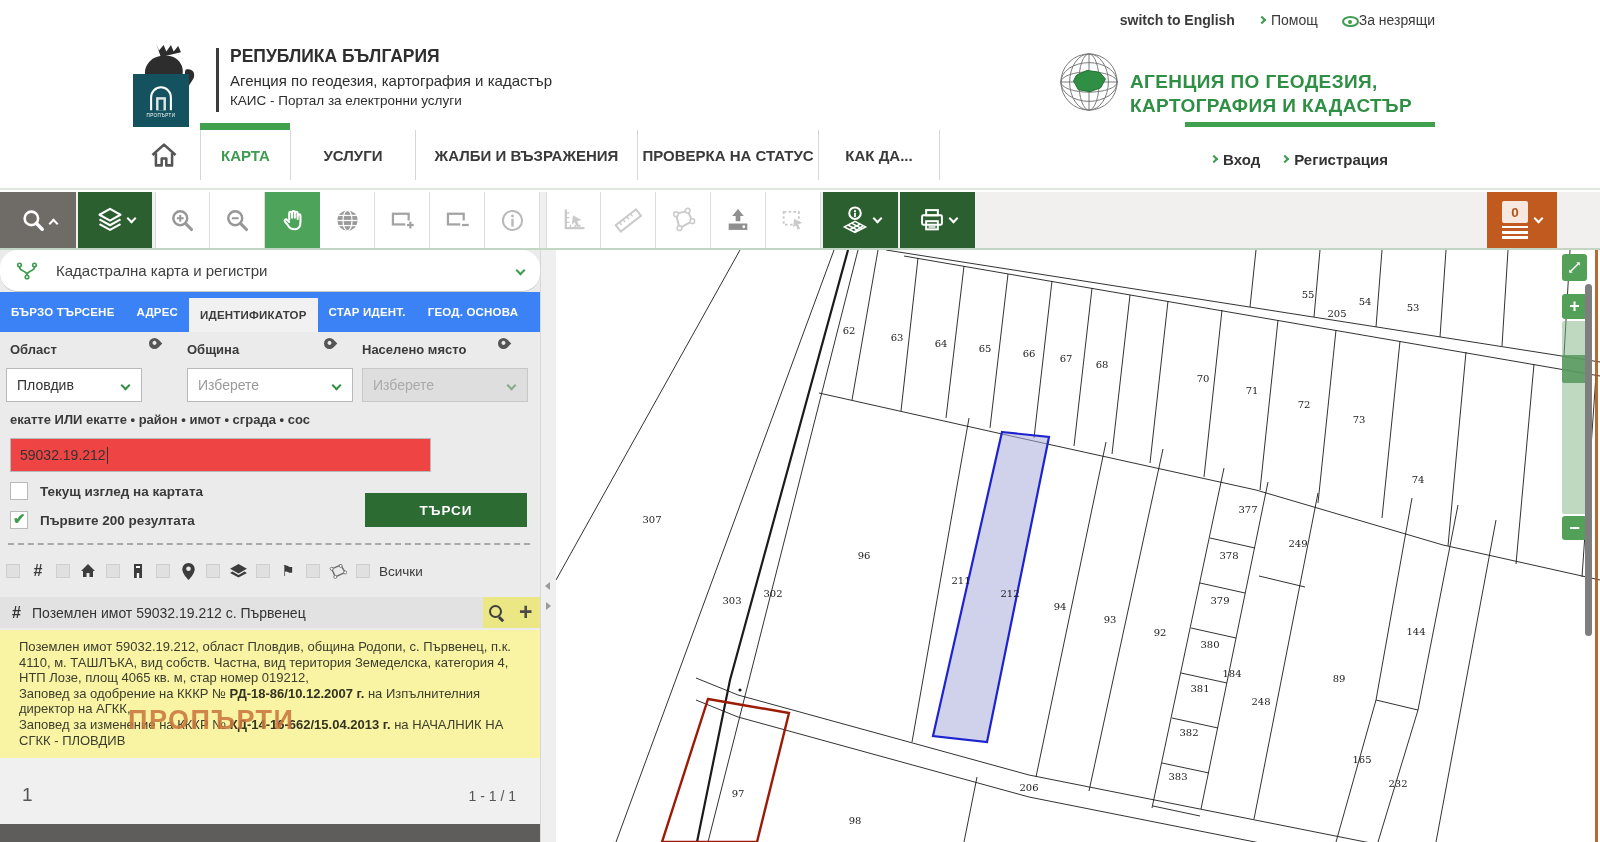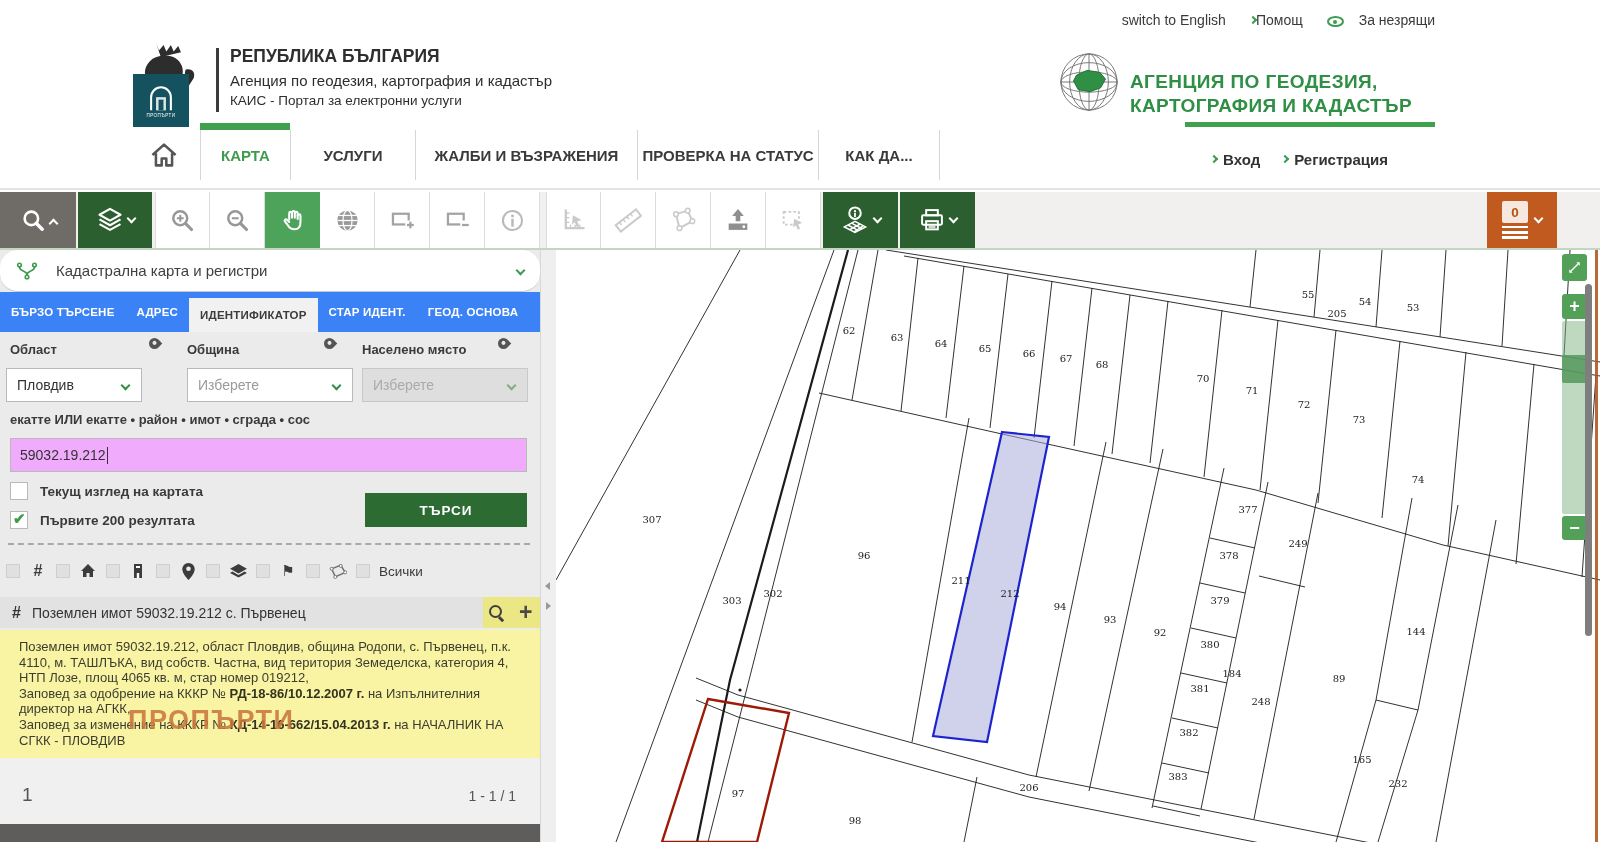--- a/index.html
+++ b/index.html
@@ -11,21 +11,21 @@
   .chev { display:inline-block; width:7px; height:7px; border-right:2.4px solid currentColor;
           border-bottom:2.4px solid currentColor; }
   .chev.down { transform:rotate(45deg); }
   .chev.up { transform:rotate(-135deg); }
   .chev.right { transform:rotate(-45deg); width:6px; height:6px; }
 
   
   #topbar { position:absolute; top:0; left:0; width:1600px; height:36px; background:#fff; }
   #topbar .links { position:absolute; right:165px; top:12px; display:flex; gap:24px; align-items:center;
                    font-size:14px; color:#3a3a3a; }
-  #topbar .links .lang { color:#3a3a3a; }
+  #topbar .links .lang { color:#3a3a3a;font-weight:bold; }
   .eye { display:inline-block; width:17px; height:11px; border:2px solid #3e9b4f; border-radius:50%;
          position:relative; top:1px; }
   .eye::after { content:""; position:absolute; left:4.5px; top:2px; width:4px; height:4px;
                 border-radius:50%; background:#3e9b4f; }
 
   
   #header { position:absolute; top:36px; left:0; width:1600px; height:94px; background:#fff; }
   #coat { position:absolute; left:138px; top:4px; }
   #teal-badge { position:absolute; left:133px; top:38px; width:56px; height:53px; background:#15525f;
                 display:flex; flex-direction:column; align-items:center; justify-content:center; z-index:5; }
@@ -88,21 +88,21 @@
          transform:rotate(-135deg); }
   .pin::after { content:""; position:absolute; left:3.5px; top:3.5px; width:4px; height:4px;
                 border-radius:50%; background:#ebebeb; }
   .select { position:absolute; height:34px; background:#fff; border:1px solid #b9b9b9;
             display:flex; align-items:center; padding:0 10px; font-size:14px; color:#333; }
   .select .chev { color:#2f8f44; position:absolute; right:12px; top:13px; }
   .select.ph { color:#9a9a9a; }
   .select.disabled { background:#dedede; color:#aaa; border-color:#c8c8c8; }
   .select.disabled .chev { color:#86ab8b; }
 
-  #id-input { position:absolute; left:10px; top:188px; width:517px; height:34px; background:#f0abfc;
+  #id-input { position:absolute; left:10px; top:188px; width:421px; height:34px; background:#ef4444;
               border:1px solid #b9b9b9; display:flex; align-items:center; padding:12px 9px; font-size:14px; color:#333; }
   #id-input .caret { display:inline-block; width:1.2px; height:17px; background:#333; margin-left:1px; }
 
   .cbrow { position:absolute; display:flex; align-items:center; gap:12px; font-size:13.5px;
            font-weight:bold; color:#3a3a3a; }
   .cb { width:18px; height:18px; background:#fff; border:1px solid #b9b9b9; position:relative; flex:none; }
   .cb.checked::after { content:"✔"; position:absolute; left:2px; top:-2px; color:#3e9b4f; font-size:15px; }
   #search-btn { position:absolute; left:365px; top:243px; width:162px; height:34px; background:#2c6b31;
                 color:#fff; font-weight:bold; font-size:13.5px; letter-spacing:1px; border:none;
                 display:flex; align-items:center; justify-content:center; }
@@ -169,25 +169,25 @@
   svg text { user-select:none; }
 </style>
 </head>
 <body>
 
 <div id="page">
 
   <div id="topbar">
     <div class="links">
       <span class="lang">switch to English</span>
-      <span class="grp" style="display:flex;align-items:center;">
+      <span class="grp" style="display:flex;align-items:center;gap:6px;">
         <span class="chev right" style="color:#3e9b4f;"></span>
         <span>Помощ</span>
       </span>
-      <span class="grp" style="display:flex;align-items:center;gap:15px;">
+      <span class="grp" style="display:flex;align-items:center;gap:0;">
         <span class="eye"></span>
         <span>За незрящи</span>
       </span>
     </div>
   </div>
 
   <div id="header">
     <div id="coat">
       <svg viewBox="0 0 70 80" width="64" height="74">
         <g fill="#2d2d2d">

